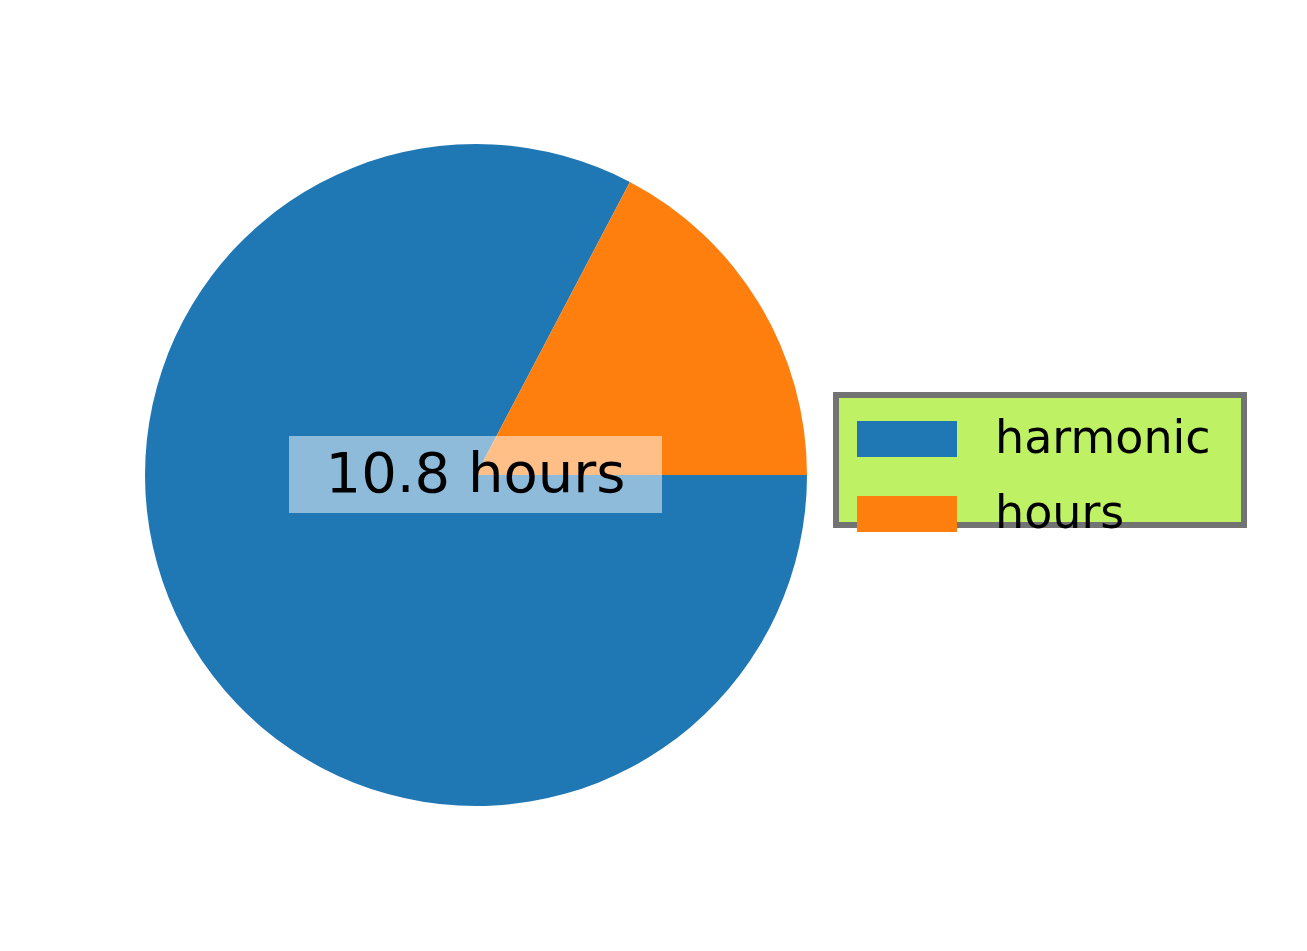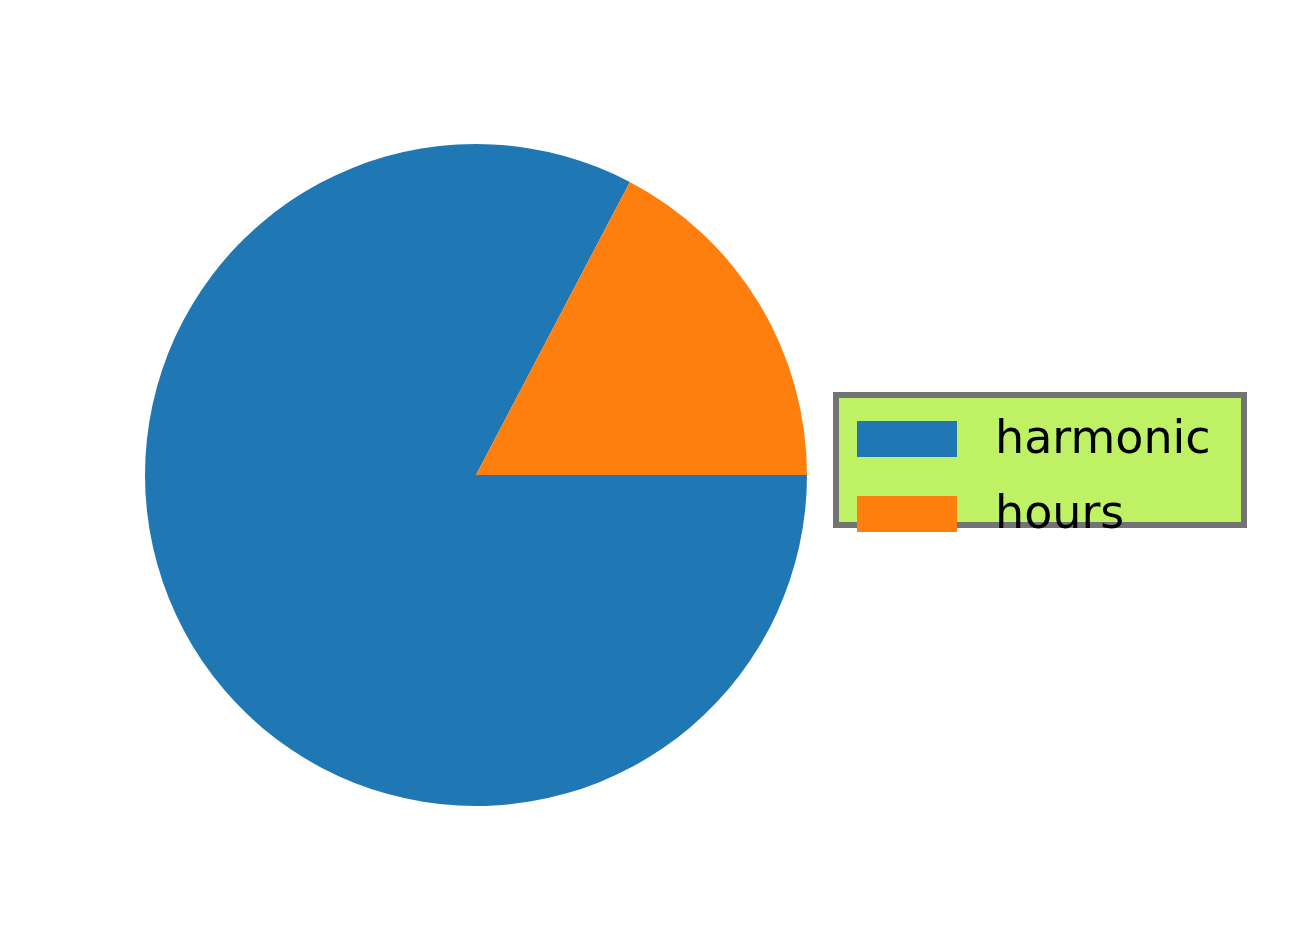--- a/index.html
+++ b/index.html
@@ -96,20 +96,23 @@
 
   <div id="pie-axes">
 
     <svg id="pie-svg" width="1307" height="951" viewBox="0 0 1307 951">
       <g id="wedge-group">
           <path d="M 476 475 L 807.00 475.00 A 331 331 0 1 1 629.88 181.94 Z" fill="#1f77b4" class="wedge-path"></path>
           <path d="M 476 475 L 629.88 181.94 A 331 331 0 0 1 807.00 475.00 Z" fill="#ff7f0e" class="wedge-path"></path>
         </g>
     </svg>
 
+    <div id="pie-label-wrap">
+      <span id="pie-label-text">10.8 hours</span>
+    </div>
 
   </div>
 
   <div id="legend-box">
 
     <div class="legend-entry" data-row="0">
       <span class="legend-swatch" style="background: rgb(31, 119, 180);"></span>
       <span class="legend-label">harmonic</span>
     </div>
 

